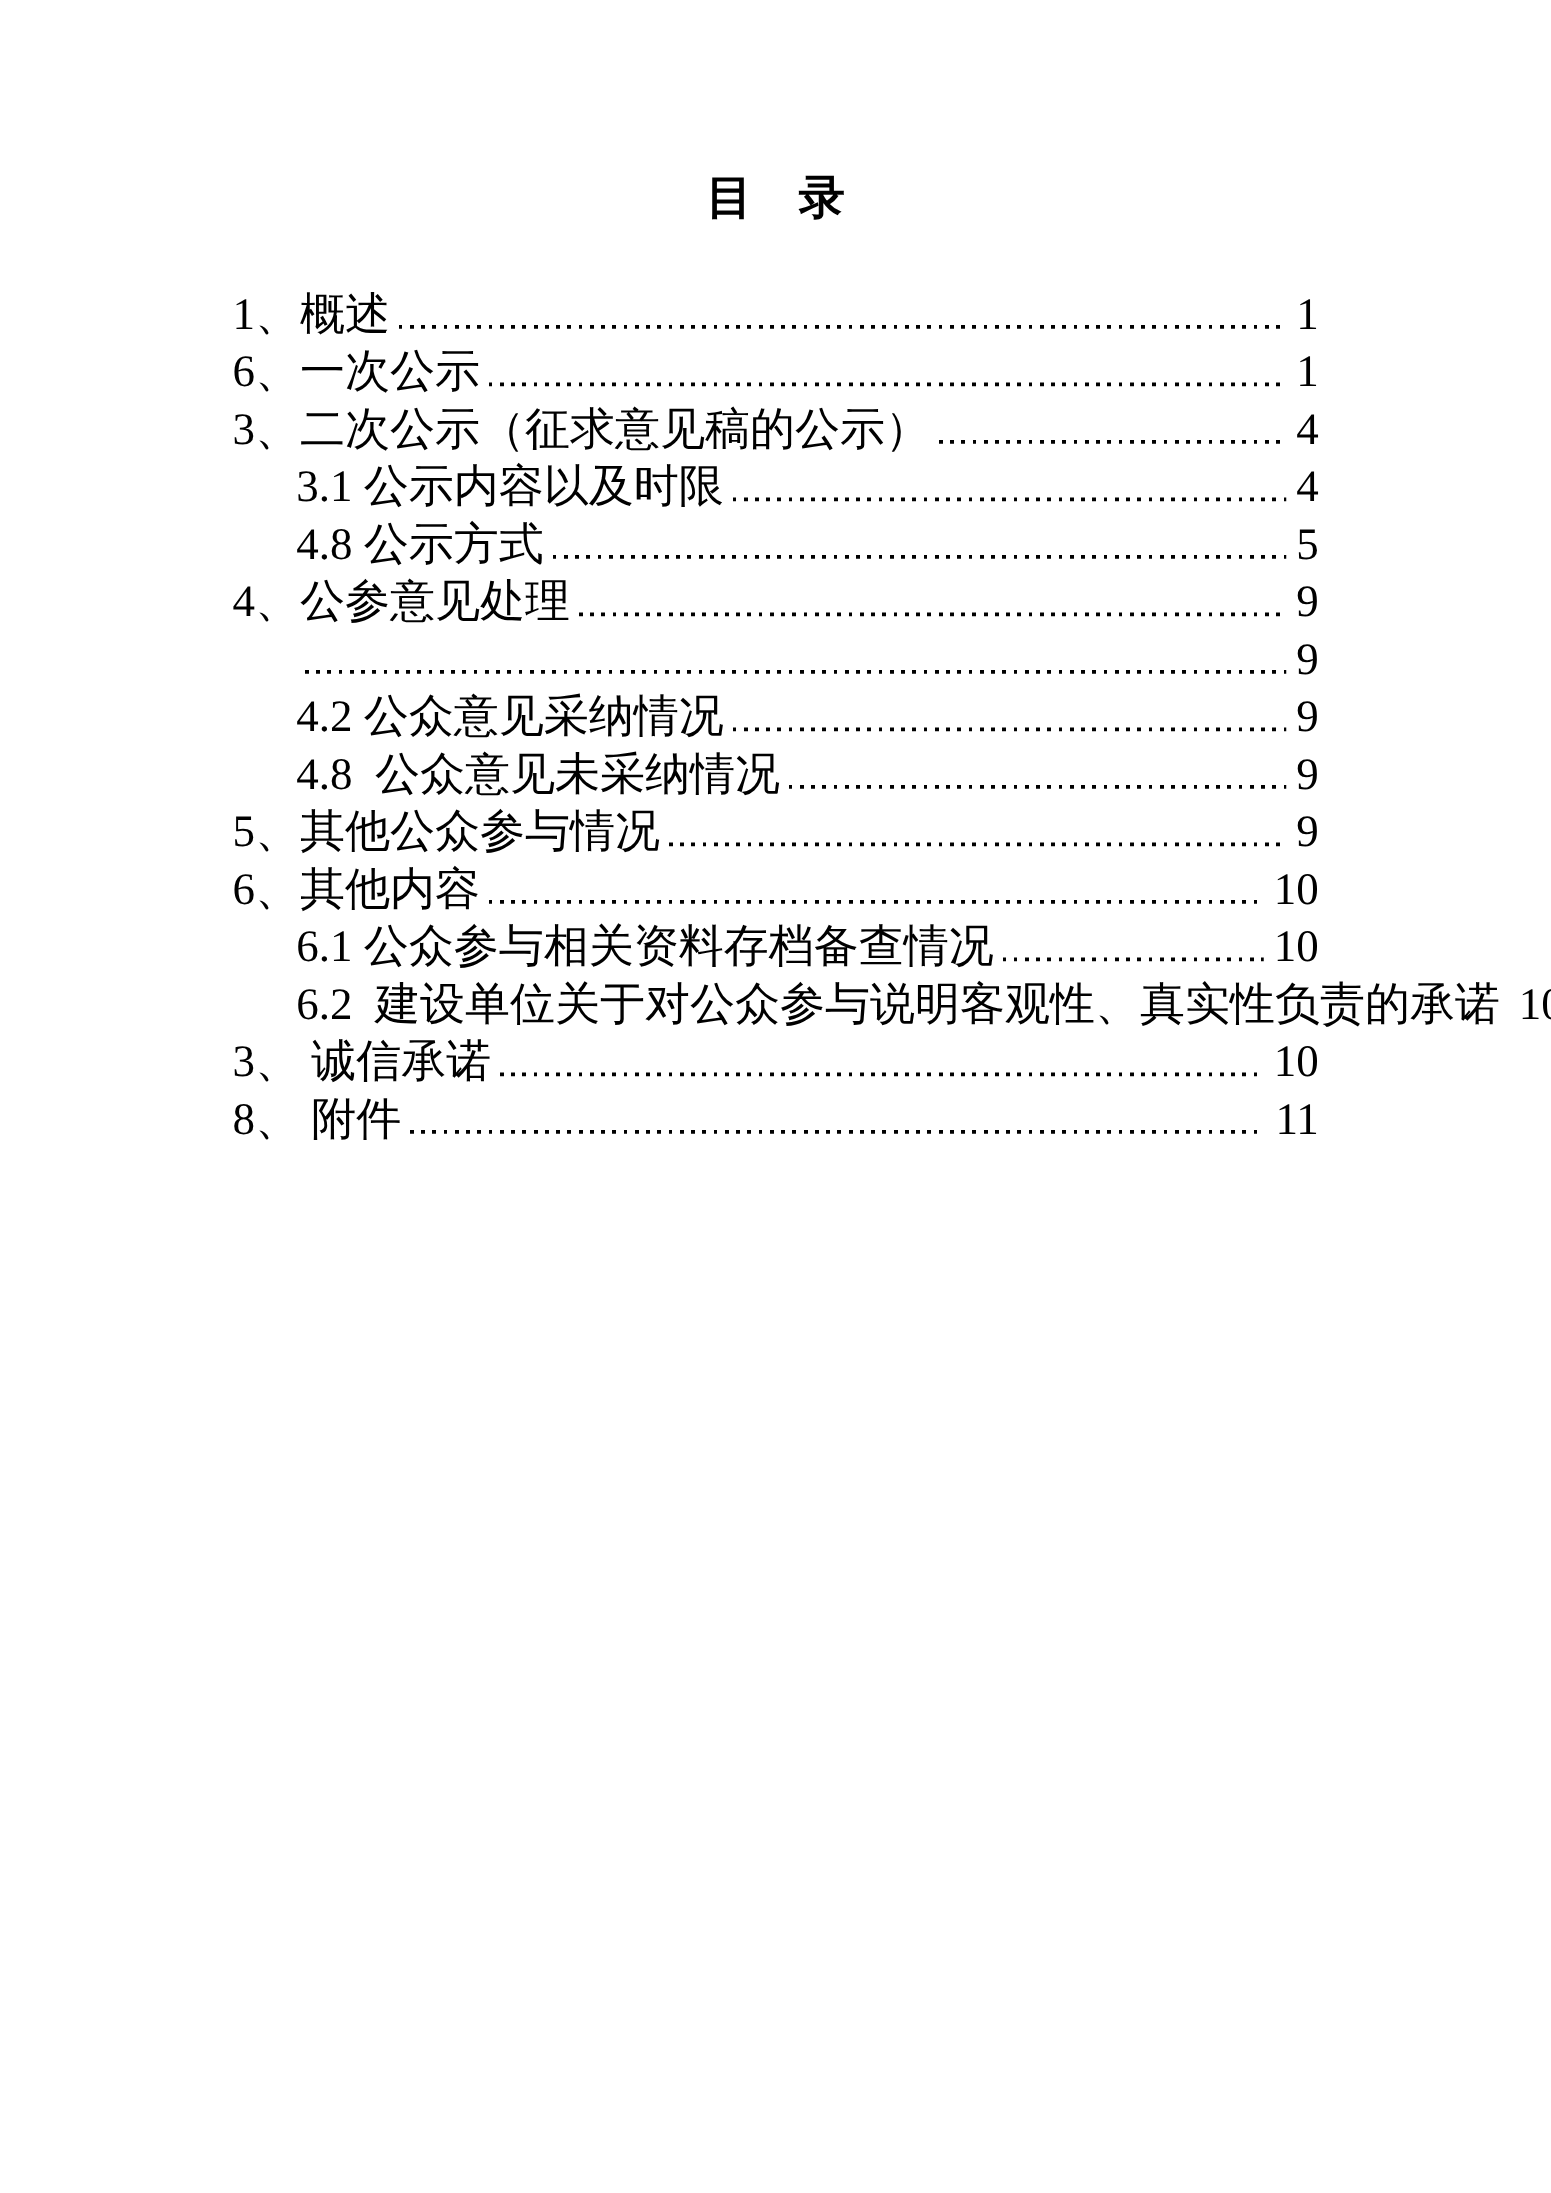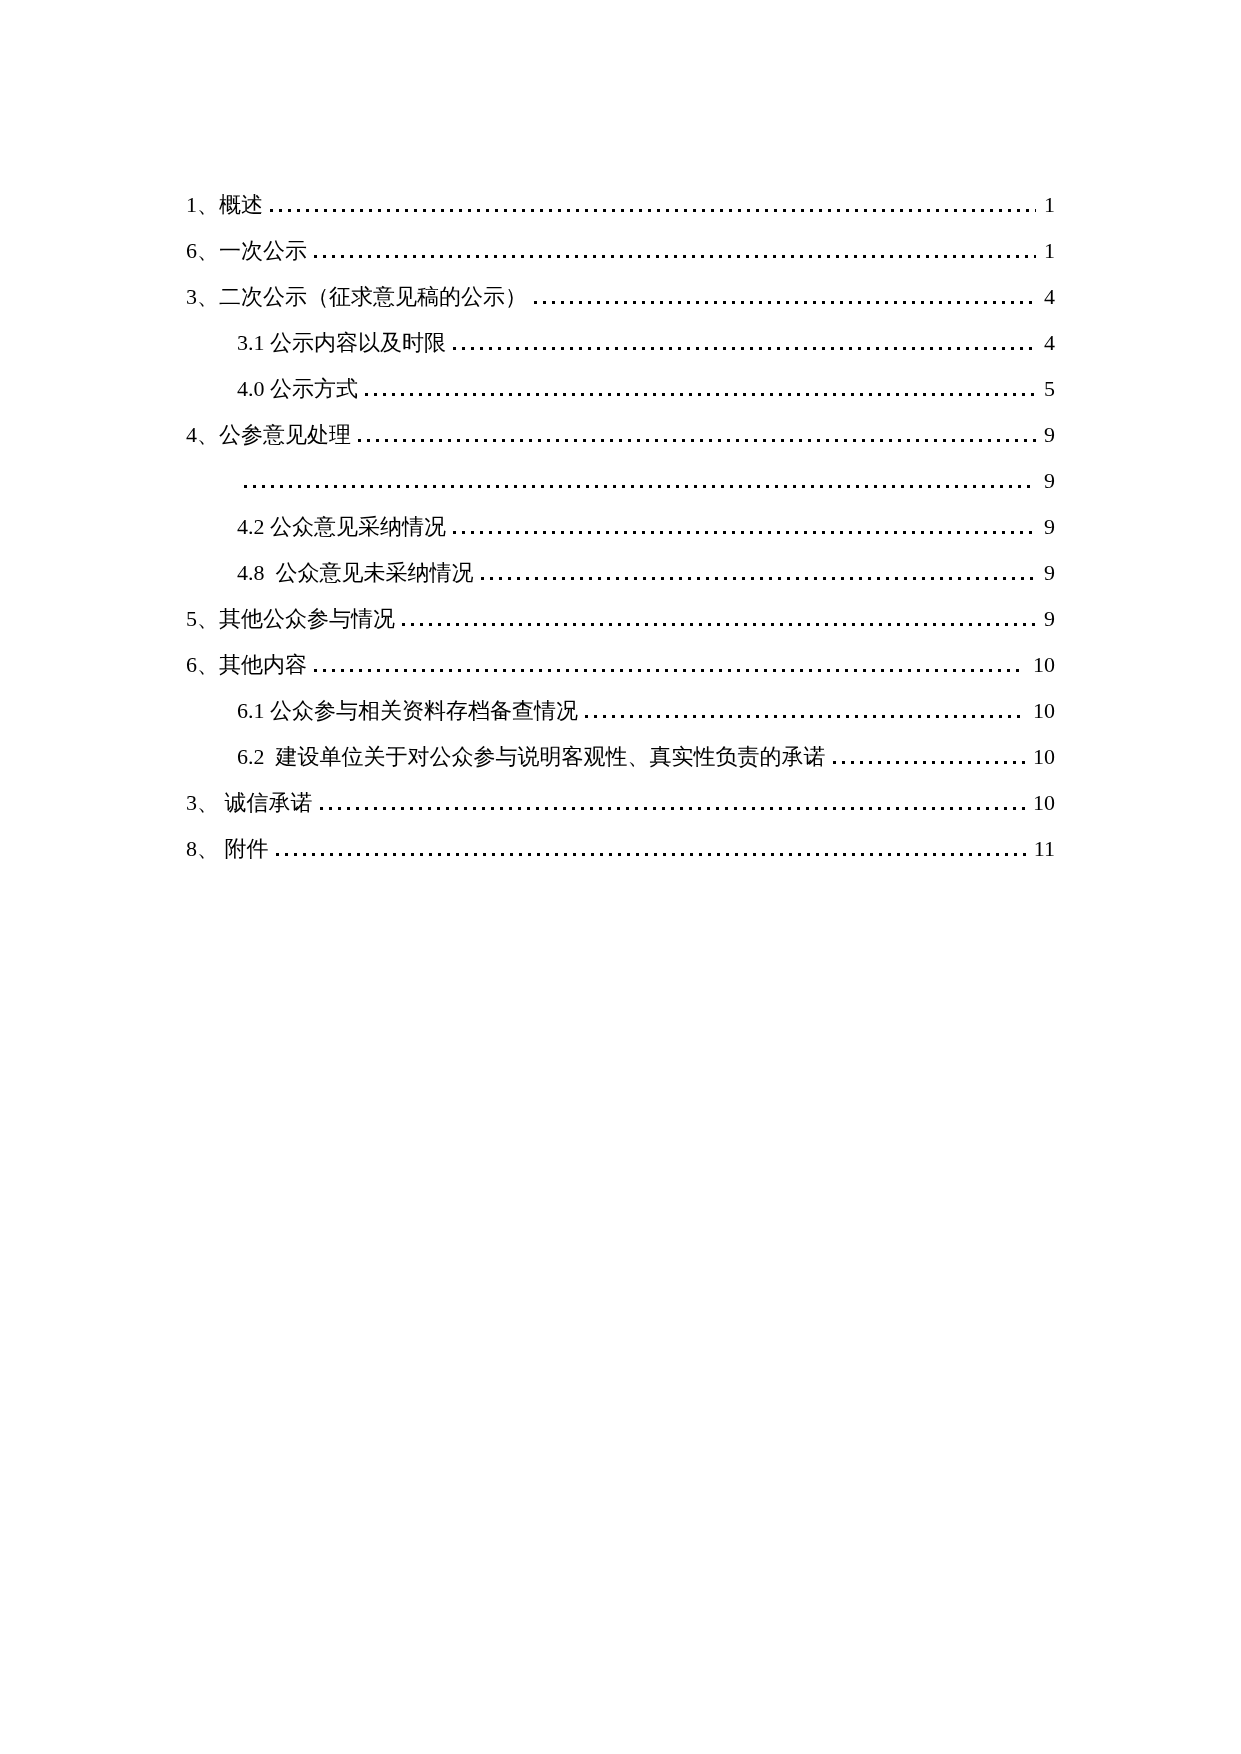--- a/index.html
+++ b/index.html
@@ -28,21 +28,21 @@
     line-height: 1.25;
     font-weight: bold;
     white-space: pre;
   }
   .toc {
     margin-top: 46px;
   }
   .toc-row {
     display: flex;
     align-items: baseline;
-    font-size: 22px;
+    font-size: 36px;
     line-height: 46px;
     white-space: pre;
   }
   .toc-row.level2 {
     padding-left: 51px;
   }
   .toc-row.group-start {
   }
   .toc-text {
     flex: 0 0 auto;
@@ -57,20 +57,21 @@
   }
   .toc-page {
     flex: 0 0 auto;
     text-align: right;
   }
 </style>
 </head>
 <body>
 
 <div class="page">
+  <h1 class="doc-title">目　录</h1>
 
   <div class="toc">
       <div class="toc-row level1">
     <span class="toc-text">1、概述</span>
     <span class="toc-dots"></span>
     <span class="toc-page">1</span>
   </div>
       <div class="toc-row level1">
     <span class="toc-text">6、一次公示</span>
     <span class="toc-dots"></span>
@@ -80,21 +81,21 @@
     <span class="toc-text">3、二次公示（征求意见稿的公示）</span>
     <span class="toc-dots"></span>
     <span class="toc-page">4</span>
   </div>
       <div class="toc-row level2">
     <span class="toc-text">3.1 公示内容以及时限</span>
     <span class="toc-dots"></span>
     <span class="toc-page">4</span>
   </div>
       <div class="toc-row level2">
-    <span class="toc-text">4.0 公示方式</span>
+    <span class="toc-text">4.8 公示方式</span>
     <span class="toc-dots"></span>
     <span class="toc-page">5</span>
   </div>
       <div class="toc-row level1 group-start">
     <span class="toc-text">4、公参意见处理</span>
     <span class="toc-dots"></span>
     <span class="toc-page">9</span>
   </div>
       <div class="toc-row level2">
     <span class="toc-dots"></span>

